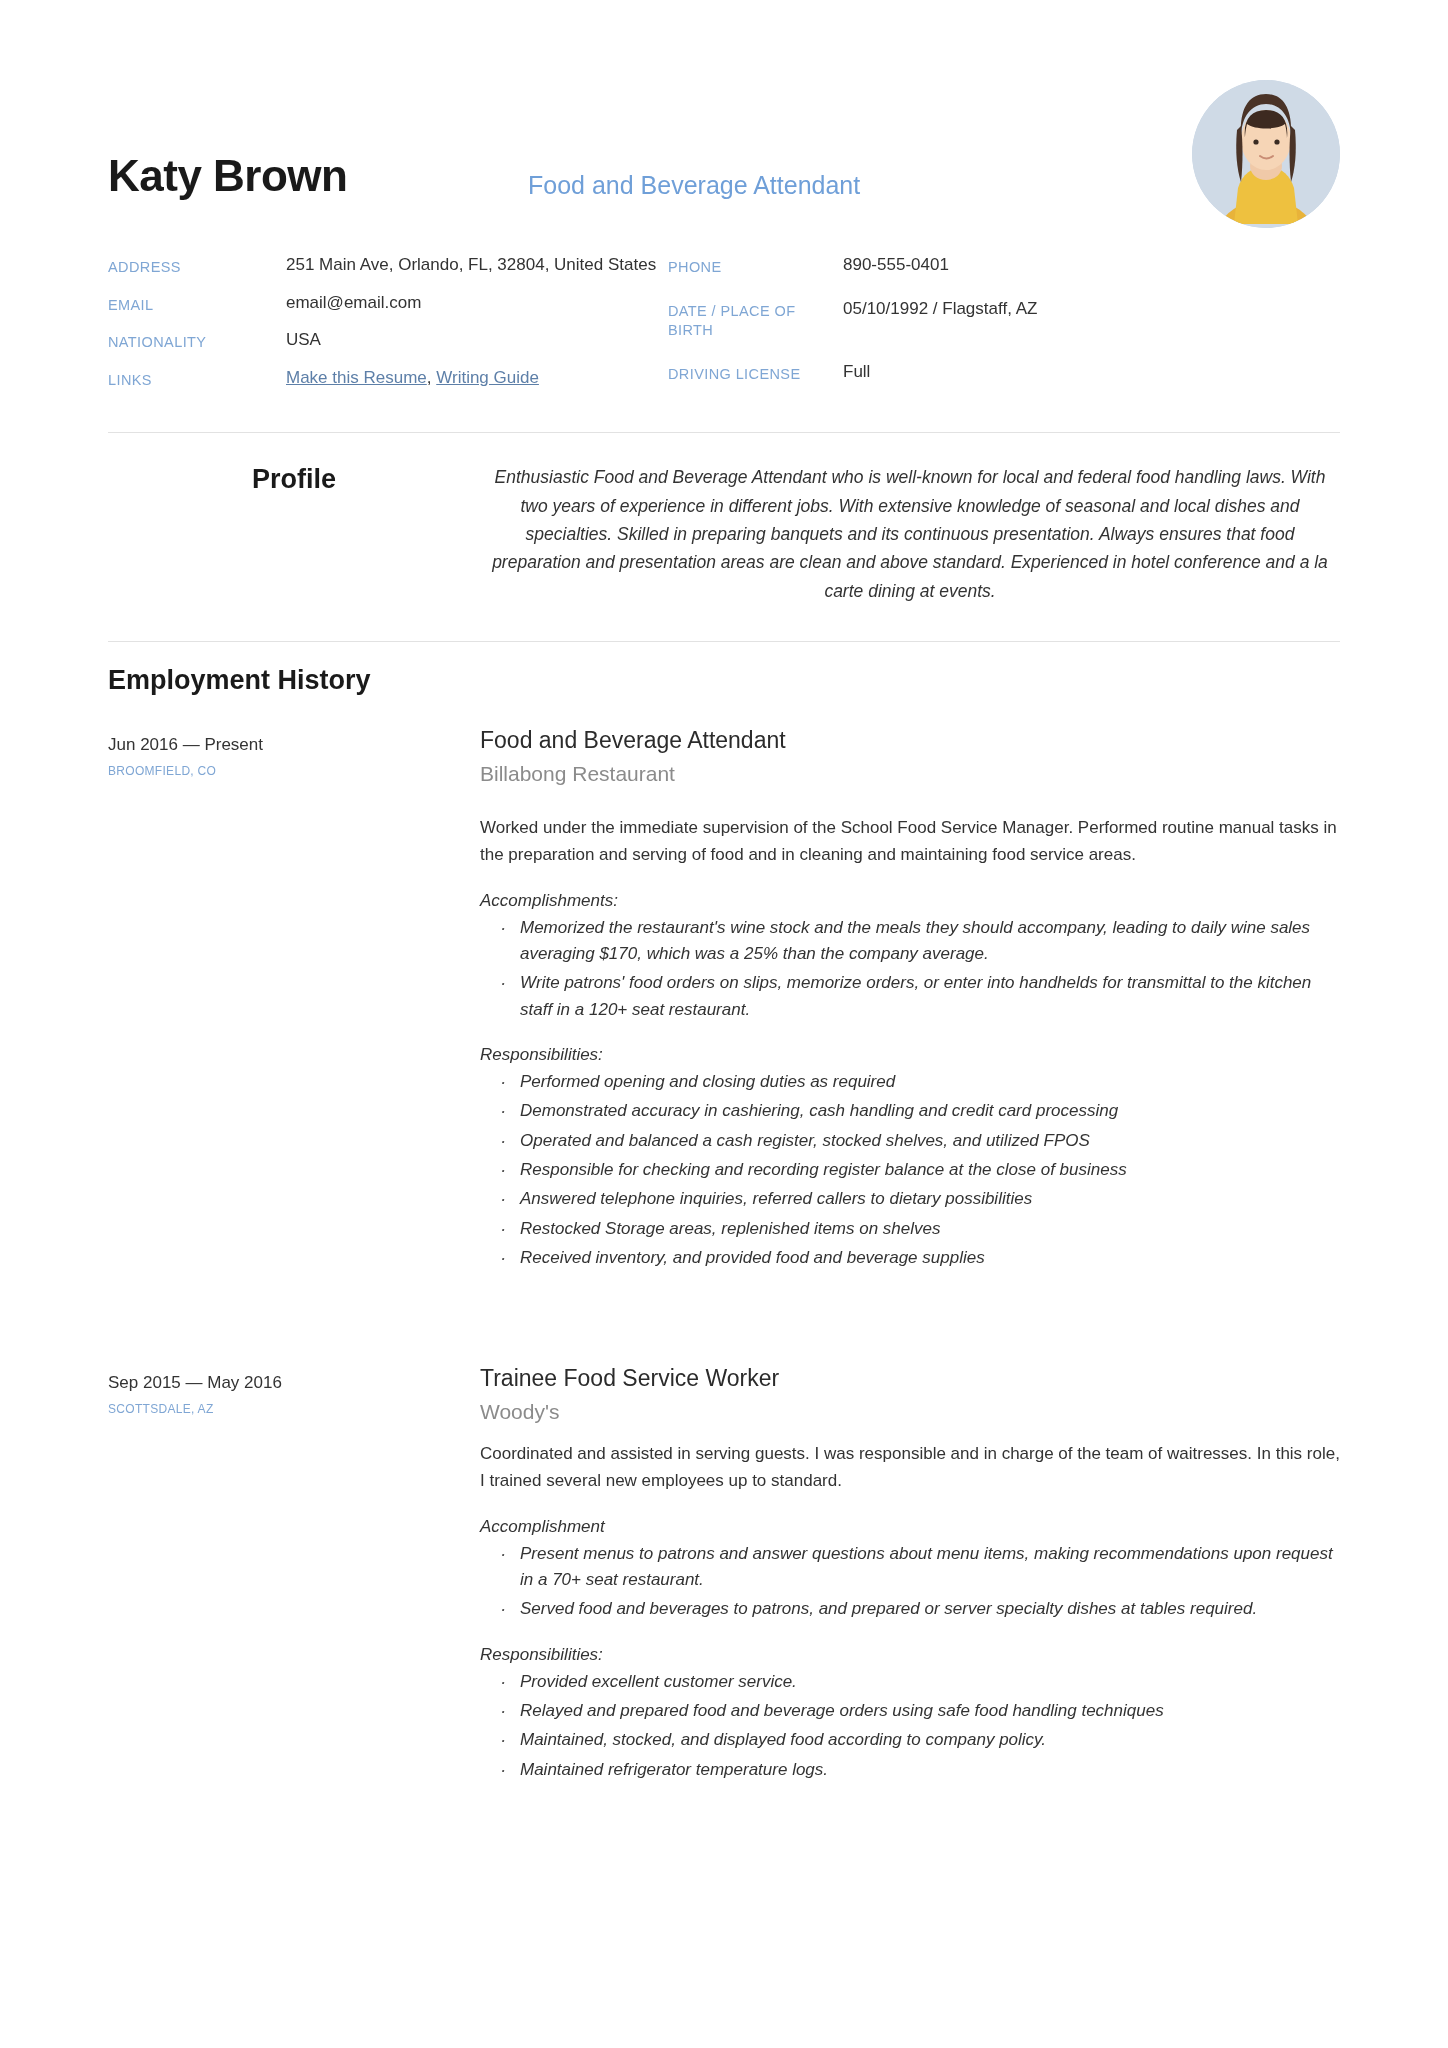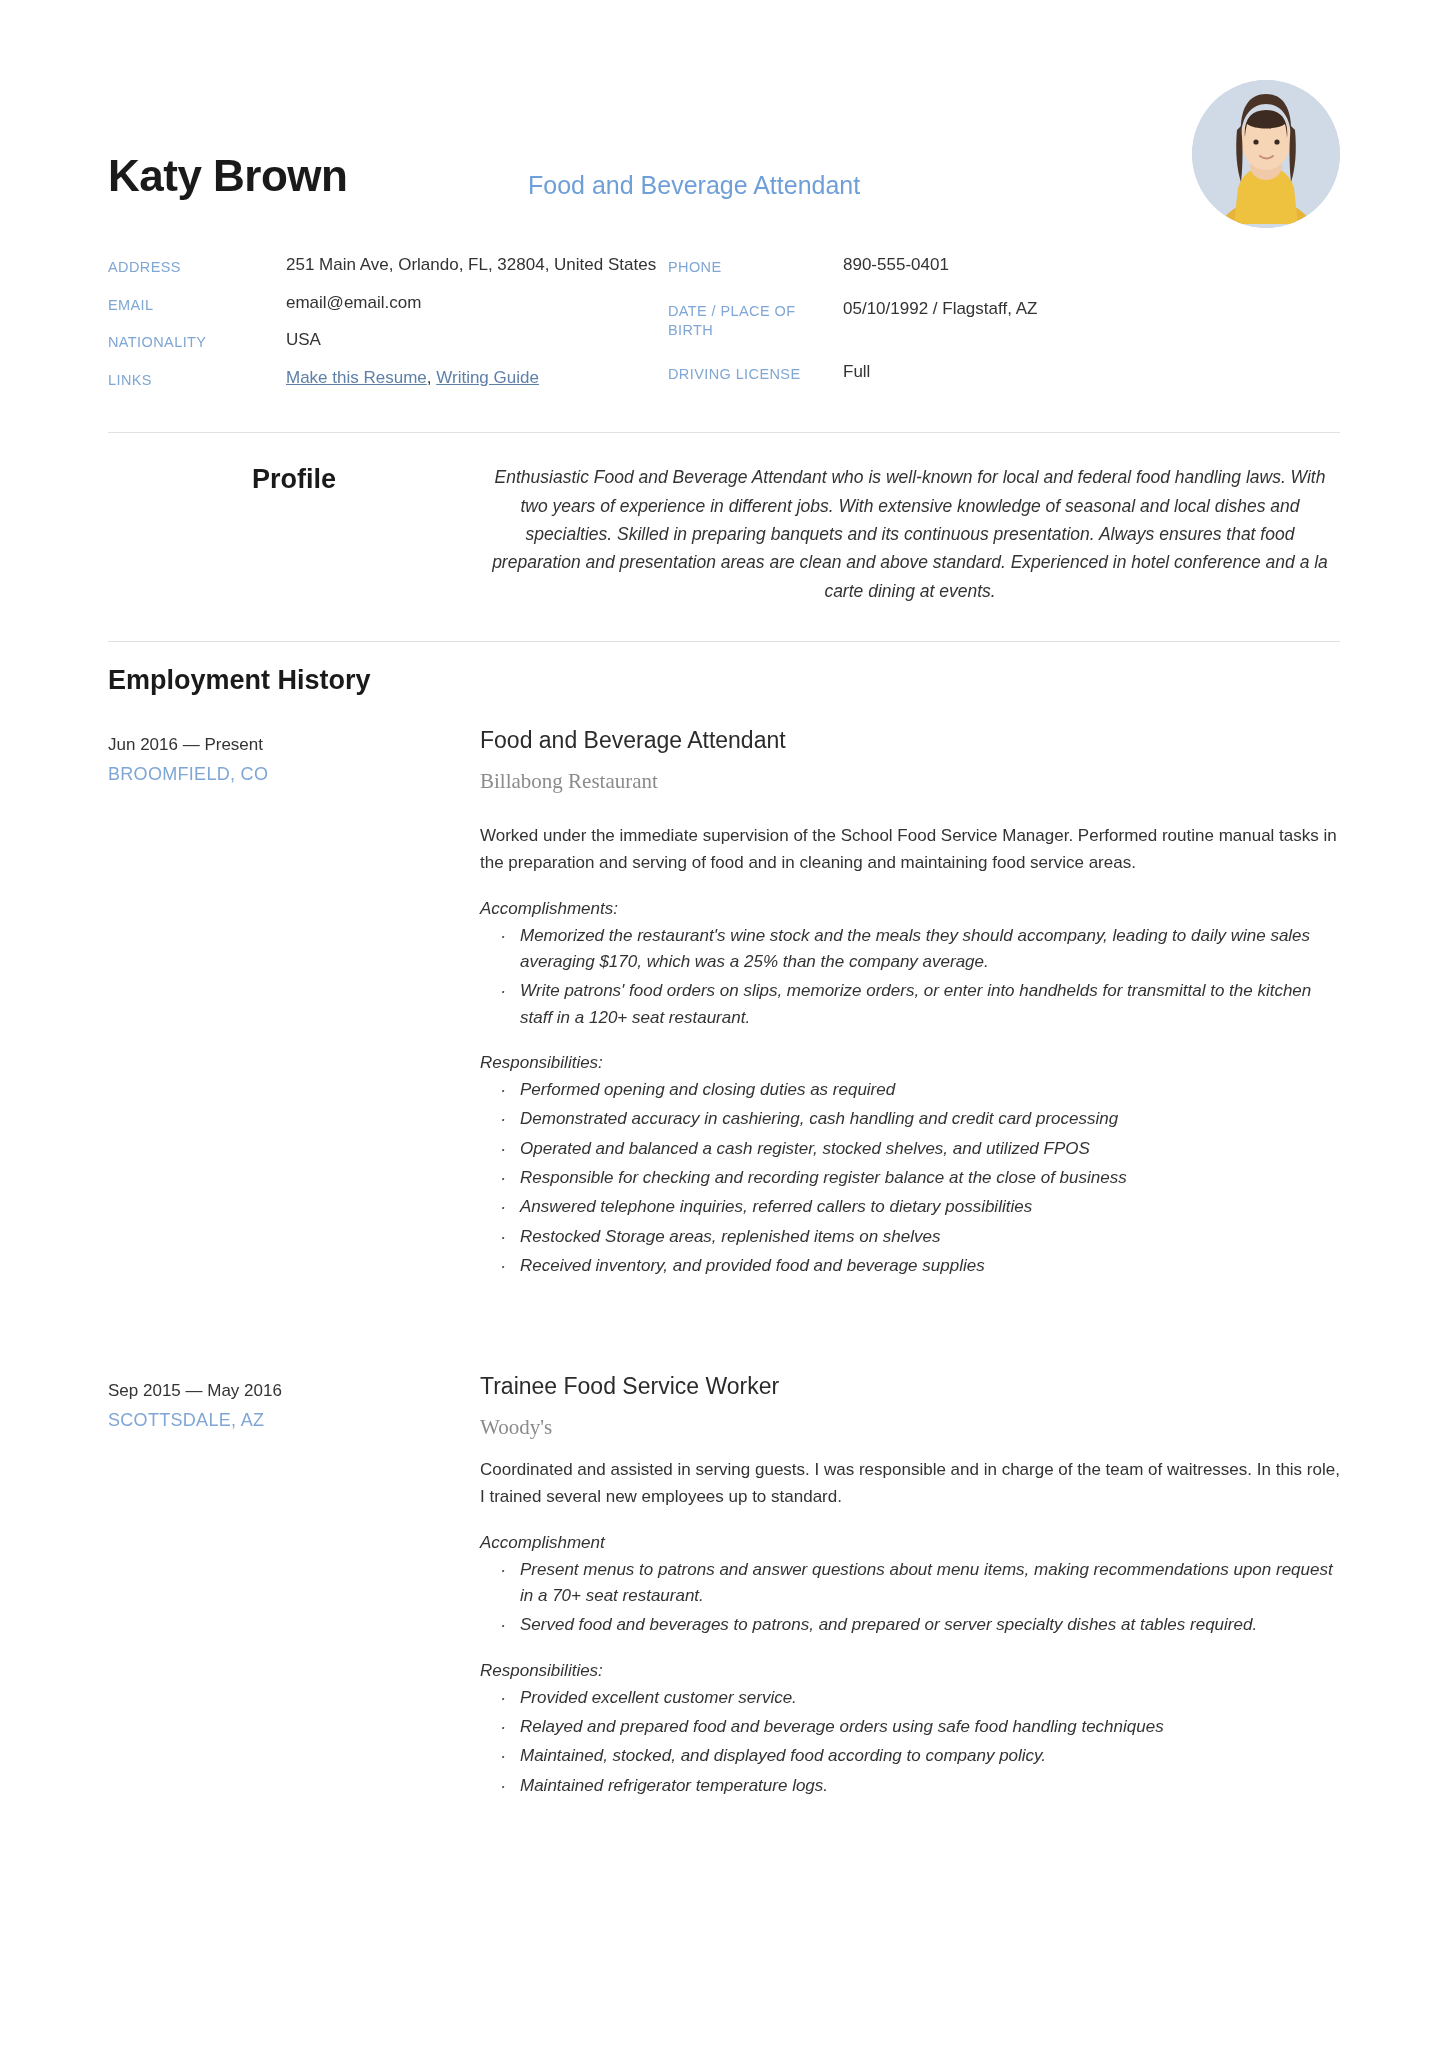--- a/index.html
+++ b/index.html
@@ -108,37 +108,36 @@
     line-height: 1.62;
     color: #333;
   }
 
   
   .emp-head { padding-top: 22px; }
   .emp-entry { display: flex; padding-top: 30px; }
   .emp-meta { width: 372px; flex-shrink: 0; padding-top: 6px; }
   .emp-date { font-size: 17px; color: #333; line-height: 1.5; }
   .emp-loc {
-    font-size: 18px;
+    font-size: 12px;
     color: #7fa6d4;
     letter-spacing: 0.3px;
     margin-top: 6px;
   }
   .emp-body { flex: 1; }
   .emp-role {
     font-size: 23px;
     color: #2b2b2b;
     line-height: 1.3;
   }
   .emp-company {
     font-size: 21px;
     color: #8b8b8b;
-    margin-top: 12px;
+    margin-top: 4px;
     line-height: 1.3;
-    font-family: Liberation Serif, serif;
   }
   .emp-desc {
     font-size: 17px;
     line-height: 1.62;
     color: #333;
     margin-top: 26px;
   }
   .emp-desc.tight { margin-top: 14px; }
   .sub-label {
     font-size: 17px;

